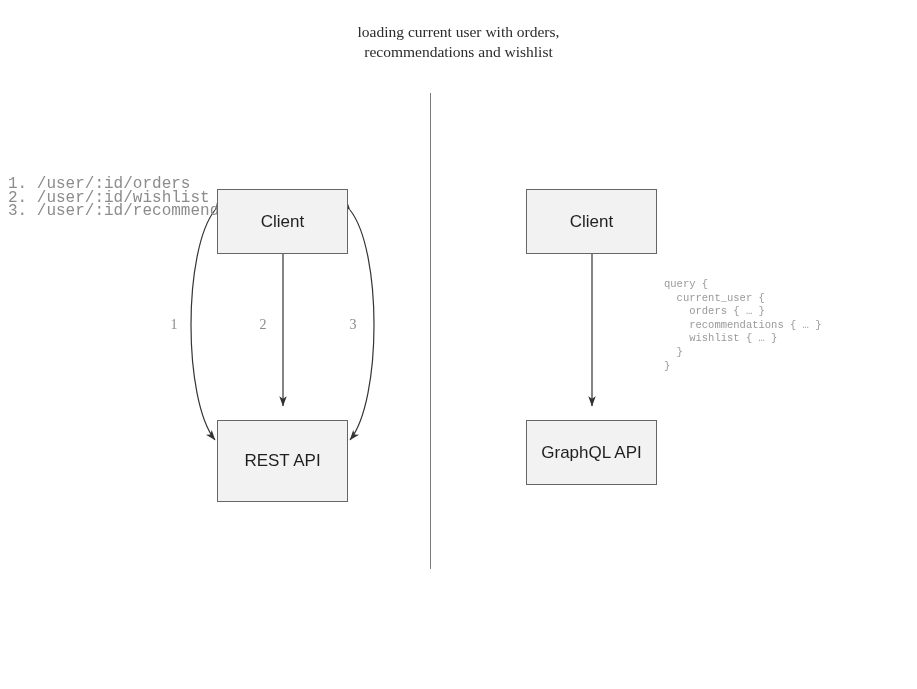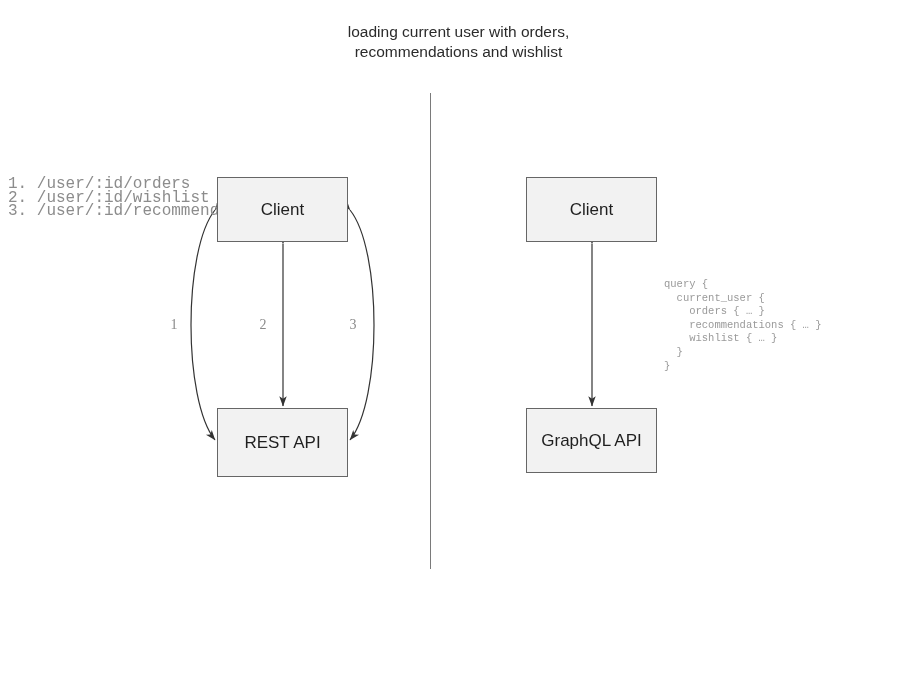--- a/index.html
+++ b/index.html
@@ -20,21 +20,21 @@
     left: 0; top: 0;
     width: 917px;
     height: 689px;
   }
   .title {
     position: absolute;
     left: 0;
     top: 22px;
     width: 917px;
     text-align: center;
-    font-family: Liberation Sans, sans-serif;
+    font-family: Liberation Serif, serif;
     font-size: 15.5px;
     line-height: 20px;
     color: #2b2b2b;
     white-space: pre-line;
   }
   .divider {
     position: absolute;
     left: 430px;
     top: 93px;
     width: 1px;
@@ -45,23 +45,24 @@
     position: absolute;
     box-sizing: border-box;
     background: #f2f2f2;
     border: 1px solid #666666;
     display: flex;
     align-items: center;
     justify-content: center;
     font-family: "Liberation Sans", sans-serif;
     font-size: 17px;
     color: #1f1f1f;
+    margin-top: 12px;
   }
   #node-rest-client  { left: 217px; top: 177px; width: 131px; height: 65px; }
-  #node-rest-api     { left: 217px; top: 408px; width: 131px; height: 69px; justify-content: center; }
+  #node-rest-api     { left: 217px; top: 408px; width: 131px; height: 82px; justify-content: center; }
   #node-gql-client   { left: 526px; top: 177px; width: 131px; height: 65px; }
   #node-gql-api      { left: 526px; top: 408px; width: 131px; height: 65px; }
   #node-rest-api .node-label,
   #node-gql-api .node-label { font-size: 17px; }
 
   .endpoint-list {
     position: absolute;
     left: 8px;
     top: 178px;
     font-family: "Liberation Mono", monospace;

